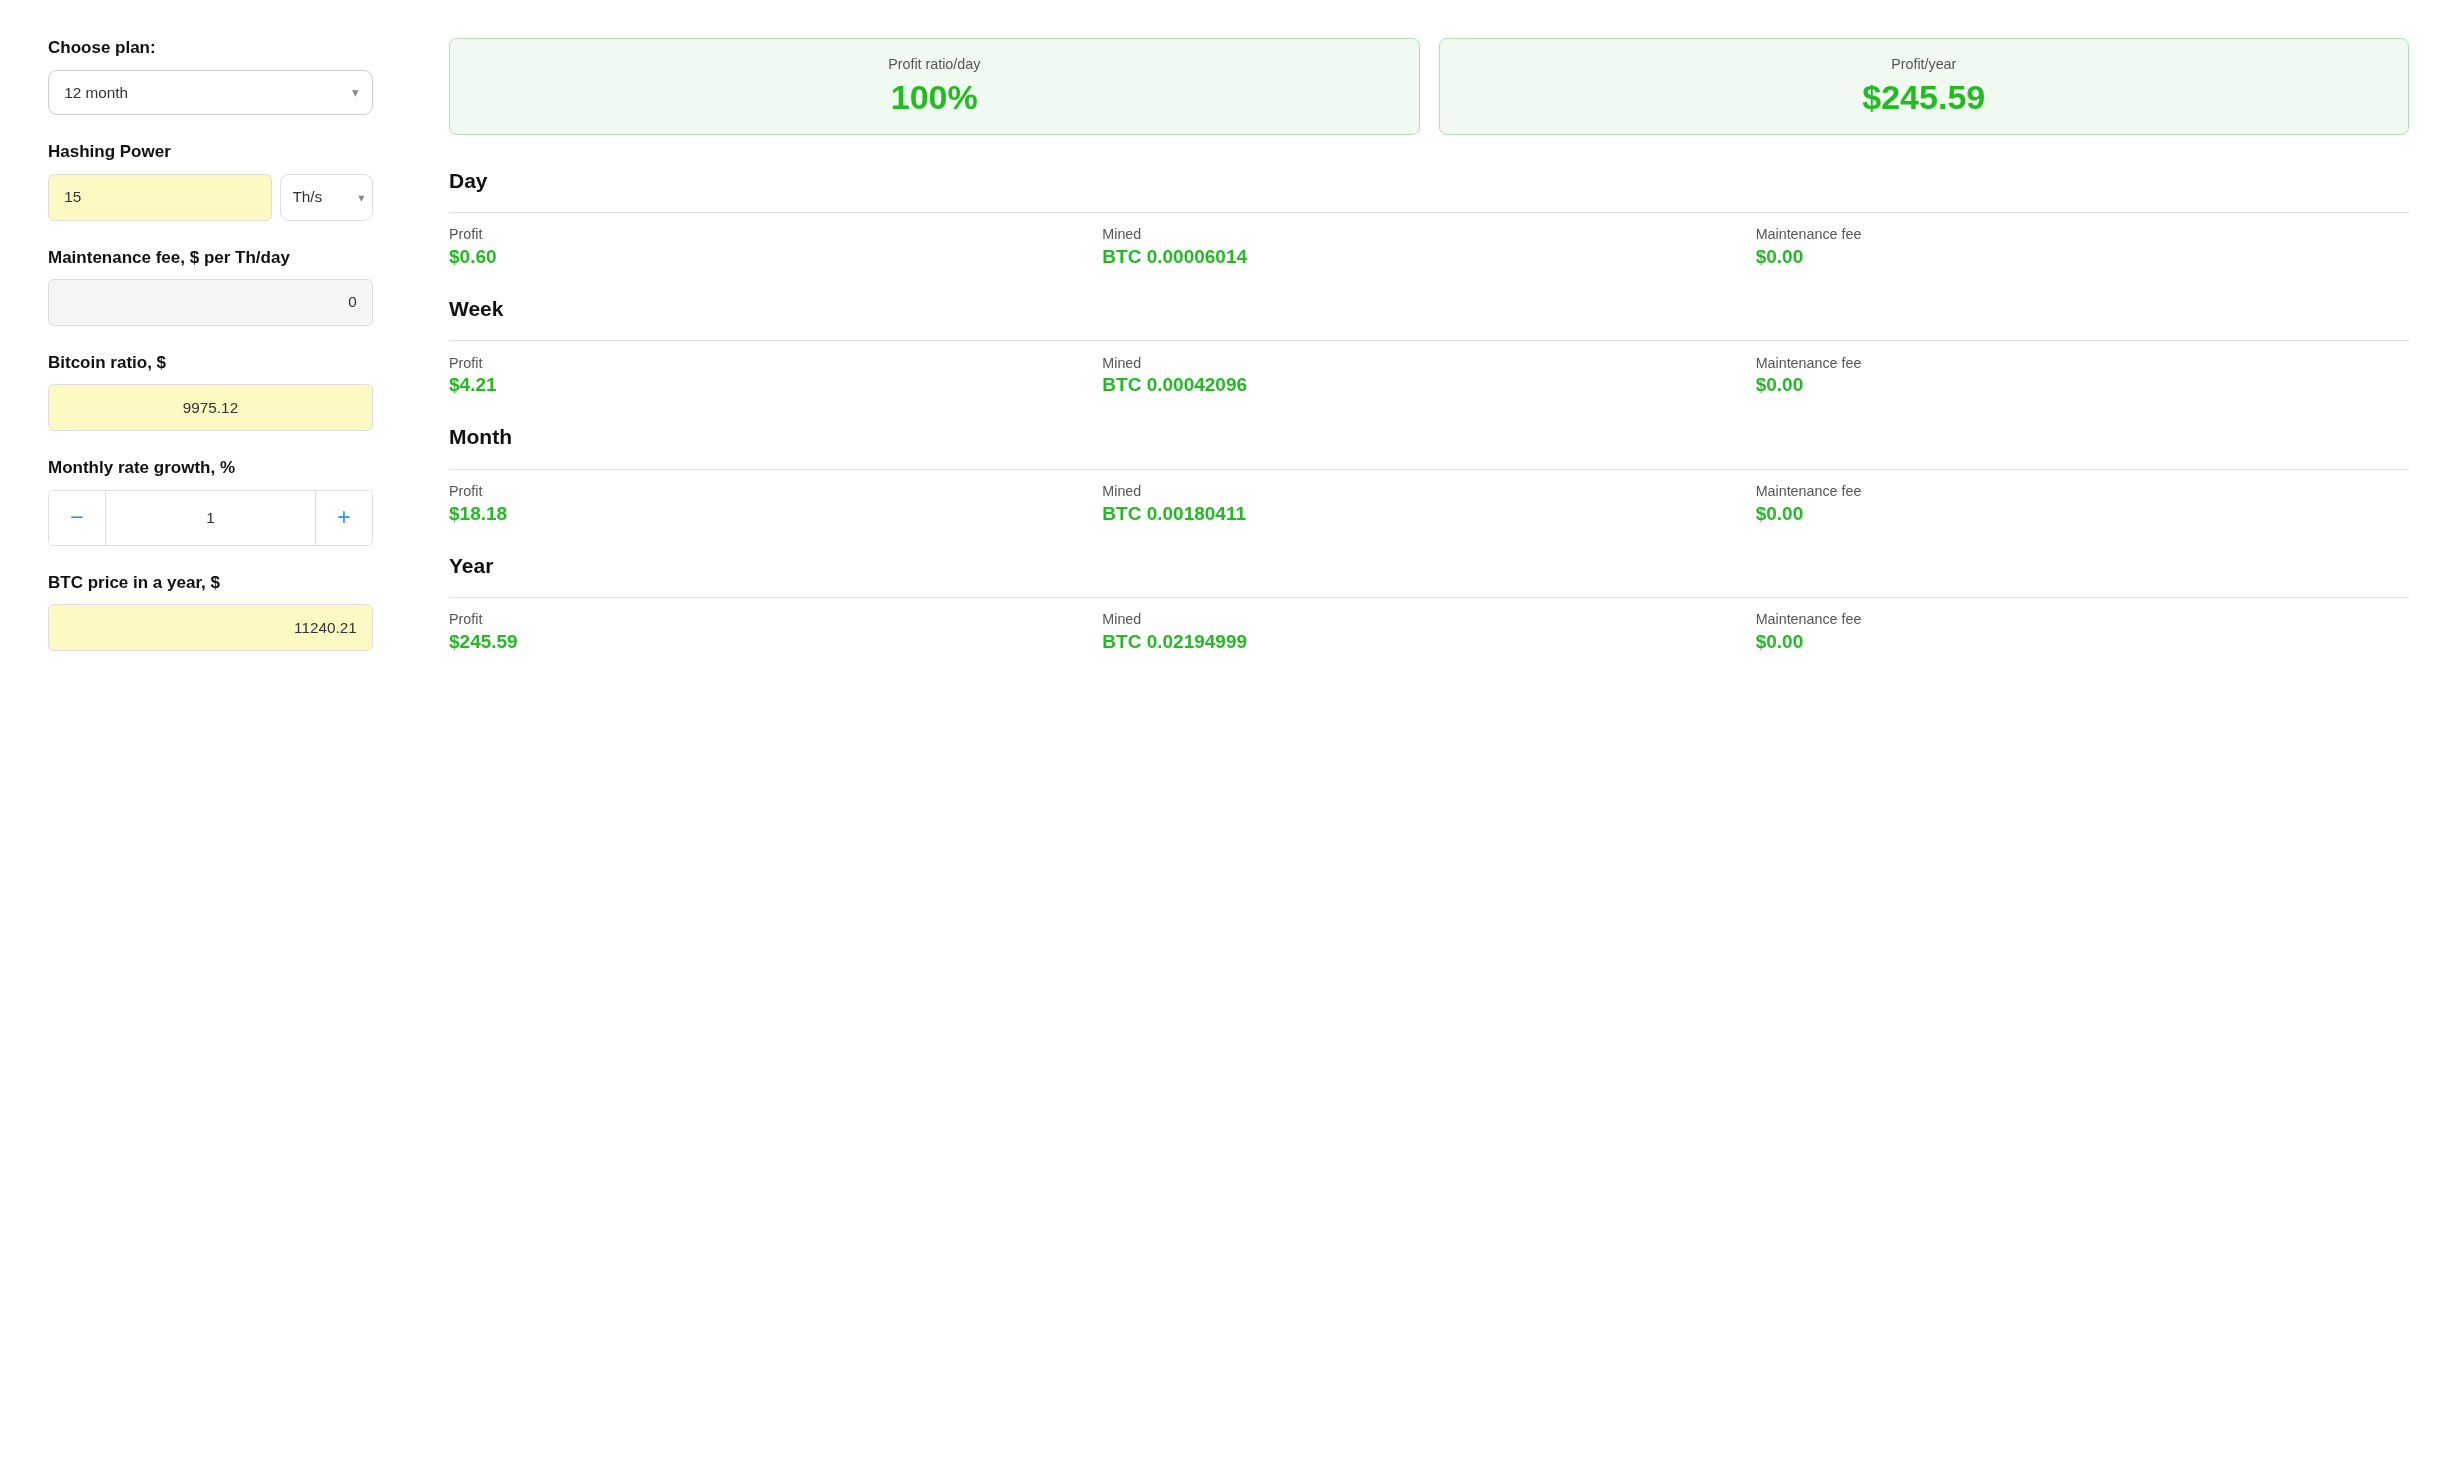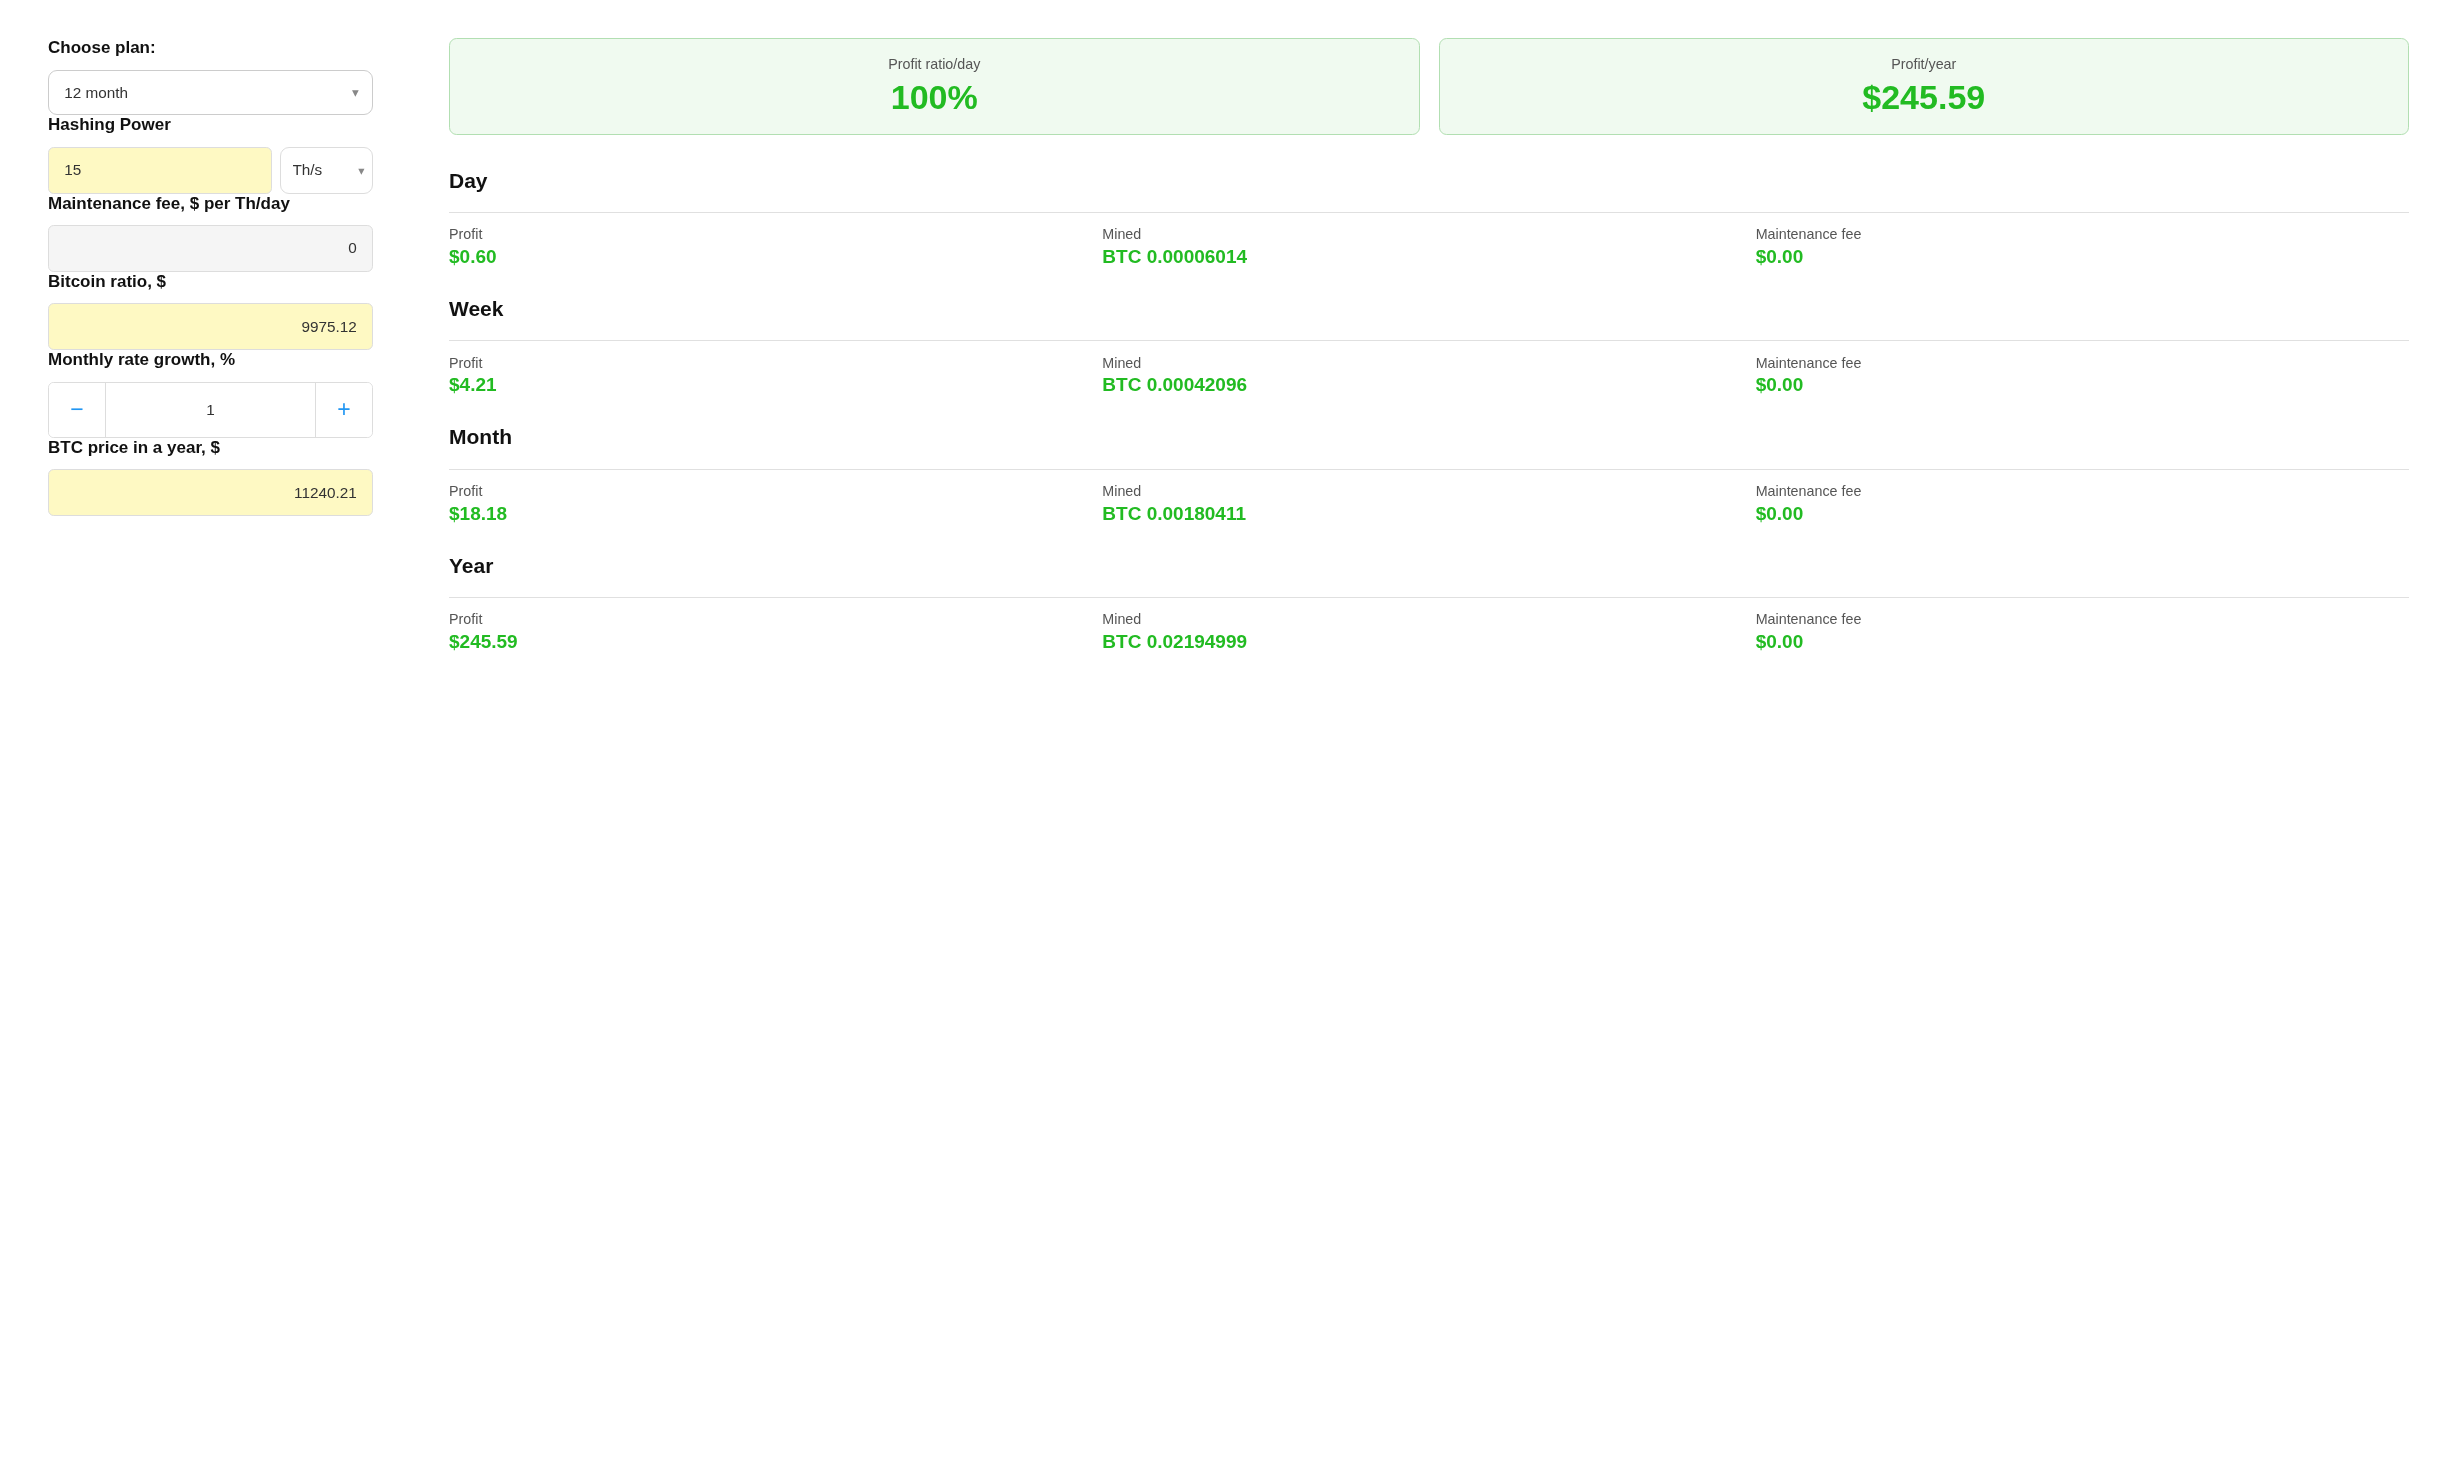--- a/index.html
+++ b/index.html
@@ -24,20 +24,21 @@
       min-width: 0;
     }
     
     .field-label {
       font-size: 17px;
       font-weight: 700;
       margin-bottom: 11.5px;
       color: #111;
     }
     .field-block {
+      margin-bottom: 27px;
     }
     .select-wrapper {
       position: relative;
       border: 1.4px solid #ccc;
       border-radius: 9px;
       background: #fff;
     }
     .select-wrapper select {
       width: 100%;
       padding: 13.4px 15.3px;
@@ -237,21 +238,21 @@
       </div>
     </div>
 
     <div class="field-block">
       <div class="field-label">Maintenance fee, $ per Th/day</div>
       <input class="input-field-gray" type="text" value="0" style="">
     </div>
 
     <div class="field-block">
       <div class="field-label">Bitcoin ratio, $</div>
-      <input class="input-field" type="text" value="9975.12" style="text-align: right;">
+      <input class="input-field" type="text" value="9975.12" style="text-align: center;">
     </div>
 
     <div class="field-block">
       <div class="field-label">Monthly rate growth, %</div>
       <div class="stepper-row">
         <button class="stepper-btn">−</button>
         <input class="stepper-input" type="text" value="1" style="">
         <button class="stepper-btn">+</button>
       </div>
     </div>

